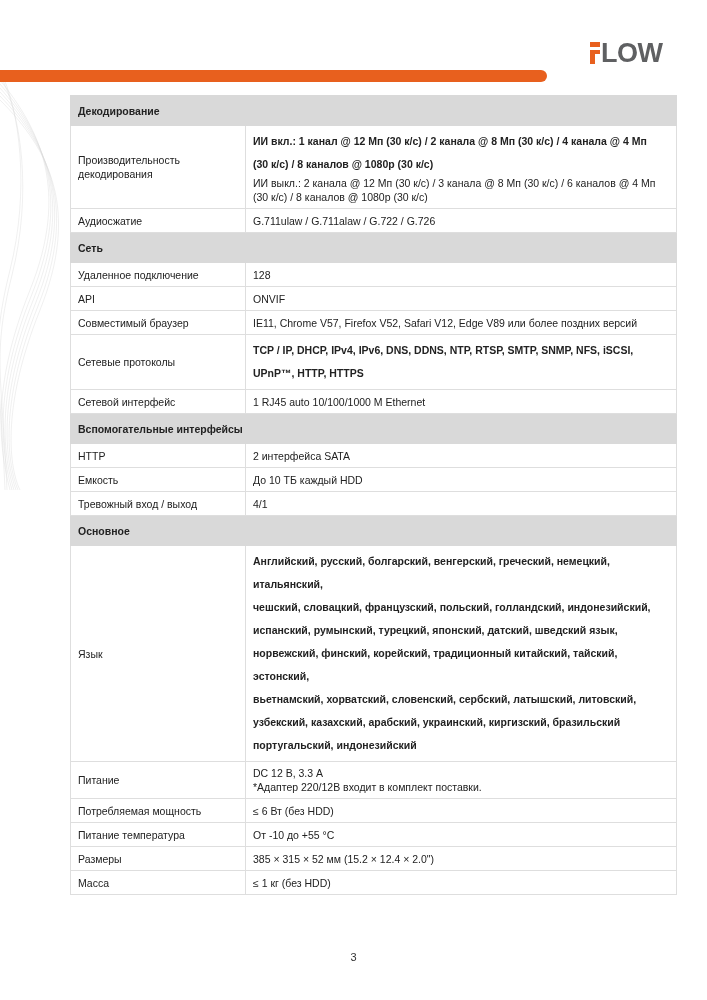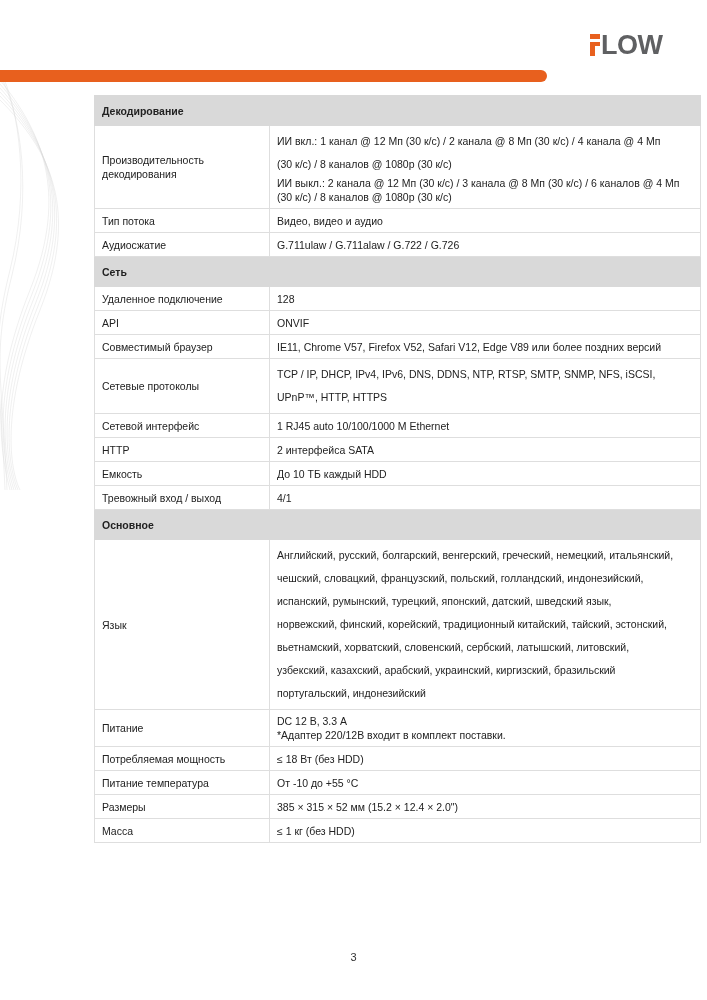--- a/index.html
+++ b/index.html
@@ -1,37 +1,37 @@
 <!DOCTYPE html>
 <html><head>
 <meta charset="utf-8">
 <style>
   html, body { margin: 0; padding: 0; }
   body {
     width: 707px; height: 1000px; position: relative; overflow: hidden;
     background: #ffffff; font-family: "Liberation Sans", sans-serif; color: #222;
   }
   .deco { position: absolute; left: 0; top: 70px; width: 80px; height: 420px; }
-  .logo { position: absolute; left: 590px; top: 30px; height: 26px; display: flex; align-items: flex-end; }
+  .logo { position: absolute; left: 590px; top: 38px; height: 26px; display: flex; align-items: flex-end; }
   .logo .i-mark { position: relative; width: 10px; height: 22px; margin-right: 1px; }
   .logo .i-mark .top { position: absolute; left: 0; top: 0; width: 10px; height: 5px; background: #e8601e; }
   .logo .i-mark .stem { position: absolute; left: 0; top: 8px; width: 5px; height: 14px; background: #e8601e; }
   .logo .i-mark .arm { position: absolute; left: 0; top: 8px; width: 10px; height: 4px; background: #e8601e; }
   .logo .word { font-family: "Liberation Sans", sans-serif; font-weight: bold; font-size: 27px; line-height: 22px; color: #5f6062; letter-spacing: -0.5px; }
   .bar { position: absolute; left: 0; top: 70px; width: 547px; height: 12px; background: #e8601e; border-radius: 0 6px 6px 0; }
   table.spec {
     position: absolute; left: 70px; top: 95px; width: 607px;
-    border-collapse: collapse; font-size: 10.5px; line-height: 14px; margin-left: 24px;
+    border-collapse: collapse; font-size: 10.5px; line-height: 14px;
   }
   table.spec td { border: 1px solid #dedede; padding: 4px 7px; vertical-align: middle; }
   table.spec td.k { width: 160px; }
   table.spec tr.section td { background: #d9d9d9; font-weight: bold; height: 21px; padding: 4px 7px; border-color: #d9d9d9; }
   table.spec tr.row td { height: 15px; }
   .v-line { display: block; }
-  .v-line.spaced { line-height: 23px; }
+  .v-line.spaced { line-height: 23px; font-weight: bold; }
   .pageno { position: absolute; left: 0; width: 100%; top: 951px; text-align: center; font-size: 11px; color: #333; }
 </style>
 </head>
 <body>
 
 <svg class="deco" viewBox="0 0 80 420" preserveAspectRatio="none">
   <g fill="none" stroke="#d8d8d8" stroke-width="0.4">
     <path d="M0 10 C 40 60, 70 120, 30 220 S 0 380, 10 420"></path>
     <path d="M0 14 C 42 64, 72 124, 32 224 S 2 384, 12 420"></path>
     <path d="M0 18 C 44 68, 74 128, 34 228 S 4 388, 14 420"></path>
@@ -61,26 +61,20 @@
       </tr>
       <tr class="row">
         <td class="k">Производительность декодирования</td>
         <td class="v">
           <span class="v-line spaced">ИИ вкл.: 1 канал @ 12 Мп (30 к/с) / 2 канала @ 8 Мп (30 к/с) / 4 канала @ 4 Мп</span>
           <span class="v-line spaced">(30 к/с) / 8 каналов @ 1080p (30 к/с)</span>
           <span class="v-line">ИИ выкл.: 2 канала @ 12 Мп (30 к/с) / 3 канала @ 8 Мп (30 к/с) / 6 каналов @ 4 Мп (30 к/с) / 8 каналов @ 1080p (30 к/с)</span>
         </td>
       </tr>
       <tr class="row">
-        <td class="k">Тип потока</td>
-        <td class="v">
-          <span class="v-line">Видео, видео и аудио</span>
-        </td>
-      </tr>
-      <tr class="row">
         <td class="k">Аудиосжатие</td>
         <td class="v">
           <span class="v-line">G.711ulaw / G.711alaw / G.722 / G.726</span>
         </td>
       </tr>
       <tr class="section">
         <td colspan="2">Сеть</td>
       </tr>
       <tr class="row">
         <td class="k">Удаленное подключение</td>
@@ -105,20 +99,23 @@
         <td class="v">
           <span class="v-line spaced">TCP / IP, DHCP, IPv4, IPv6, DNS, DDNS, NTP, RTSP, SMTP, SNMP, NFS, iSCSI,</span>
           <span class="v-line spaced">UPnP™, HTTP, HTTPS</span>
         </td>
       </tr>
       <tr class="row">
         <td class="k">Сетевой интерфейс</td>
         <td class="v">
           <span class="v-line">1 RJ45 auto 10/100/1000 M Ethernet</span>
         </td>
+      </tr>
+      <tr class="section">
+        <td colspan="2">Вспомогательные интерфейсы</td>
       </tr>
       <tr class="row">
         <td class="k">HTTP</td>
         <td class="v">
           <span class="v-line">2 интерфейса SATA</span>
         </td>
       </tr>
       <tr class="row">
         <td class="k">Емкость</td>
         <td class="v">
@@ -149,21 +146,21 @@
       <tr class="row">
         <td class="k">Питание</td>
         <td class="v">
           <span class="v-line">DC 12 В, 3.3 А</span>
           <span class="v-line">*Адаптер 220/12В входит в комплект поставки.</span>
         </td>
       </tr>
       <tr class="row">
         <td class="k">Потребляемая мощность</td>
         <td class="v">
-          <span class="v-line">≤ 18 Вт (без HDD)</span>
+          <span class="v-line">≤ 6 Вт (без HDD)</span>
         </td>
       </tr>
       <tr class="row">
         <td class="k">Питание температура</td>
         <td class="v">
           <span class="v-line">От -10 до +55 °C</span>
         </td>
       </tr>
       <tr class="row">
         <td class="k">Размеры</td>

